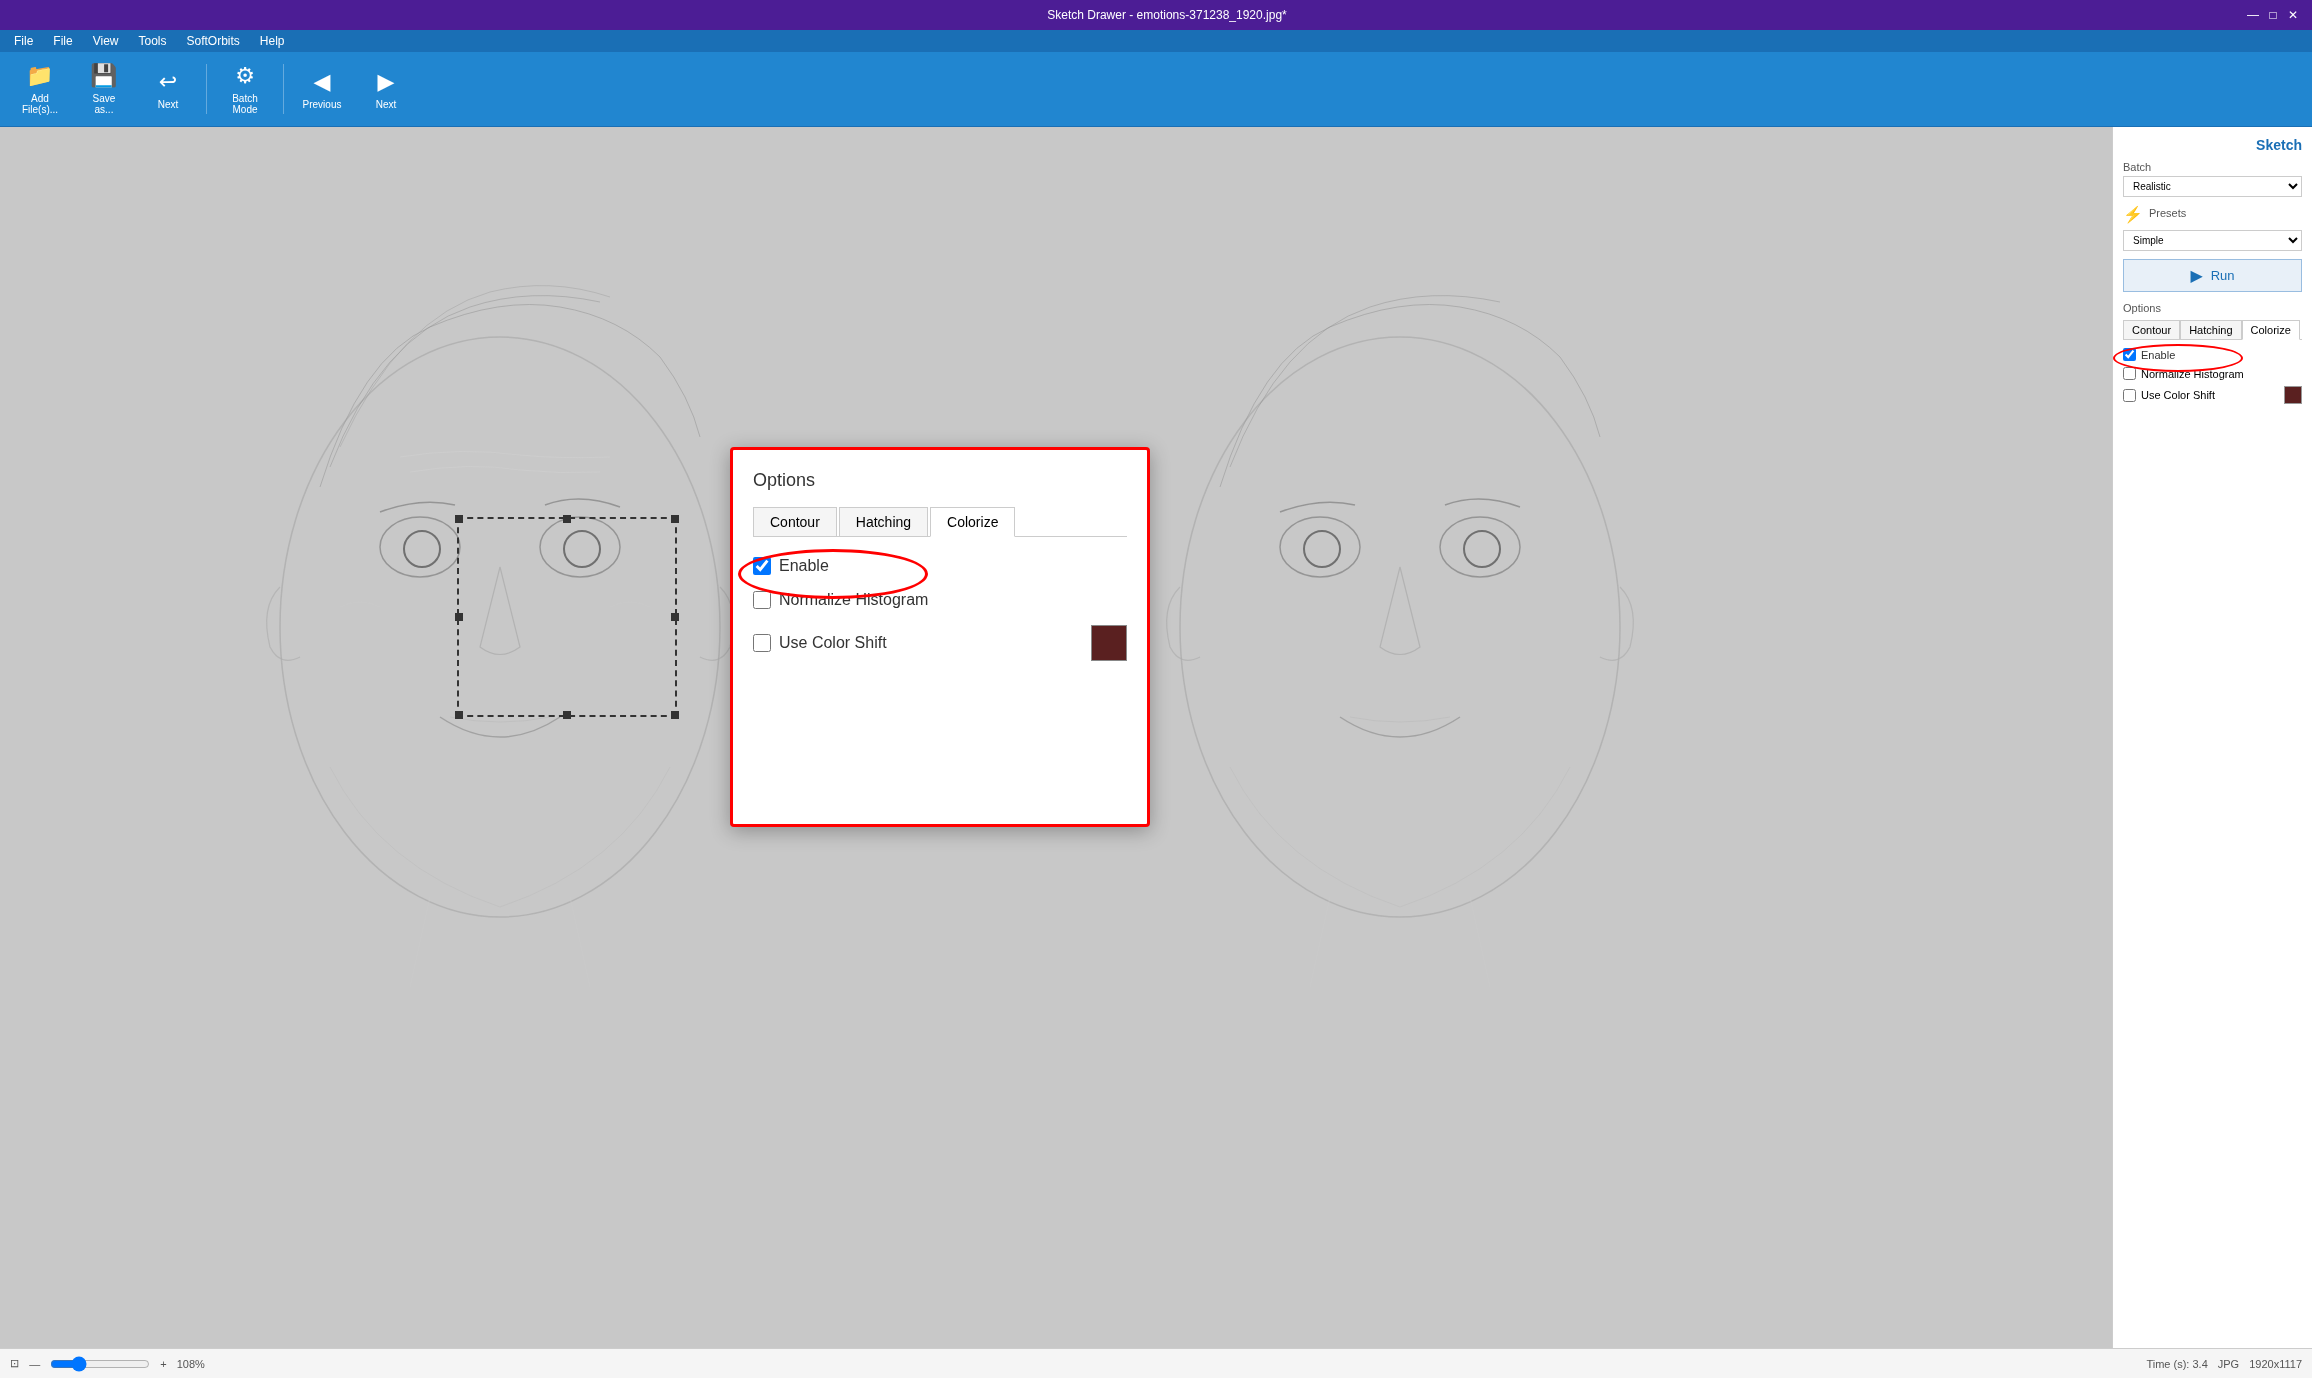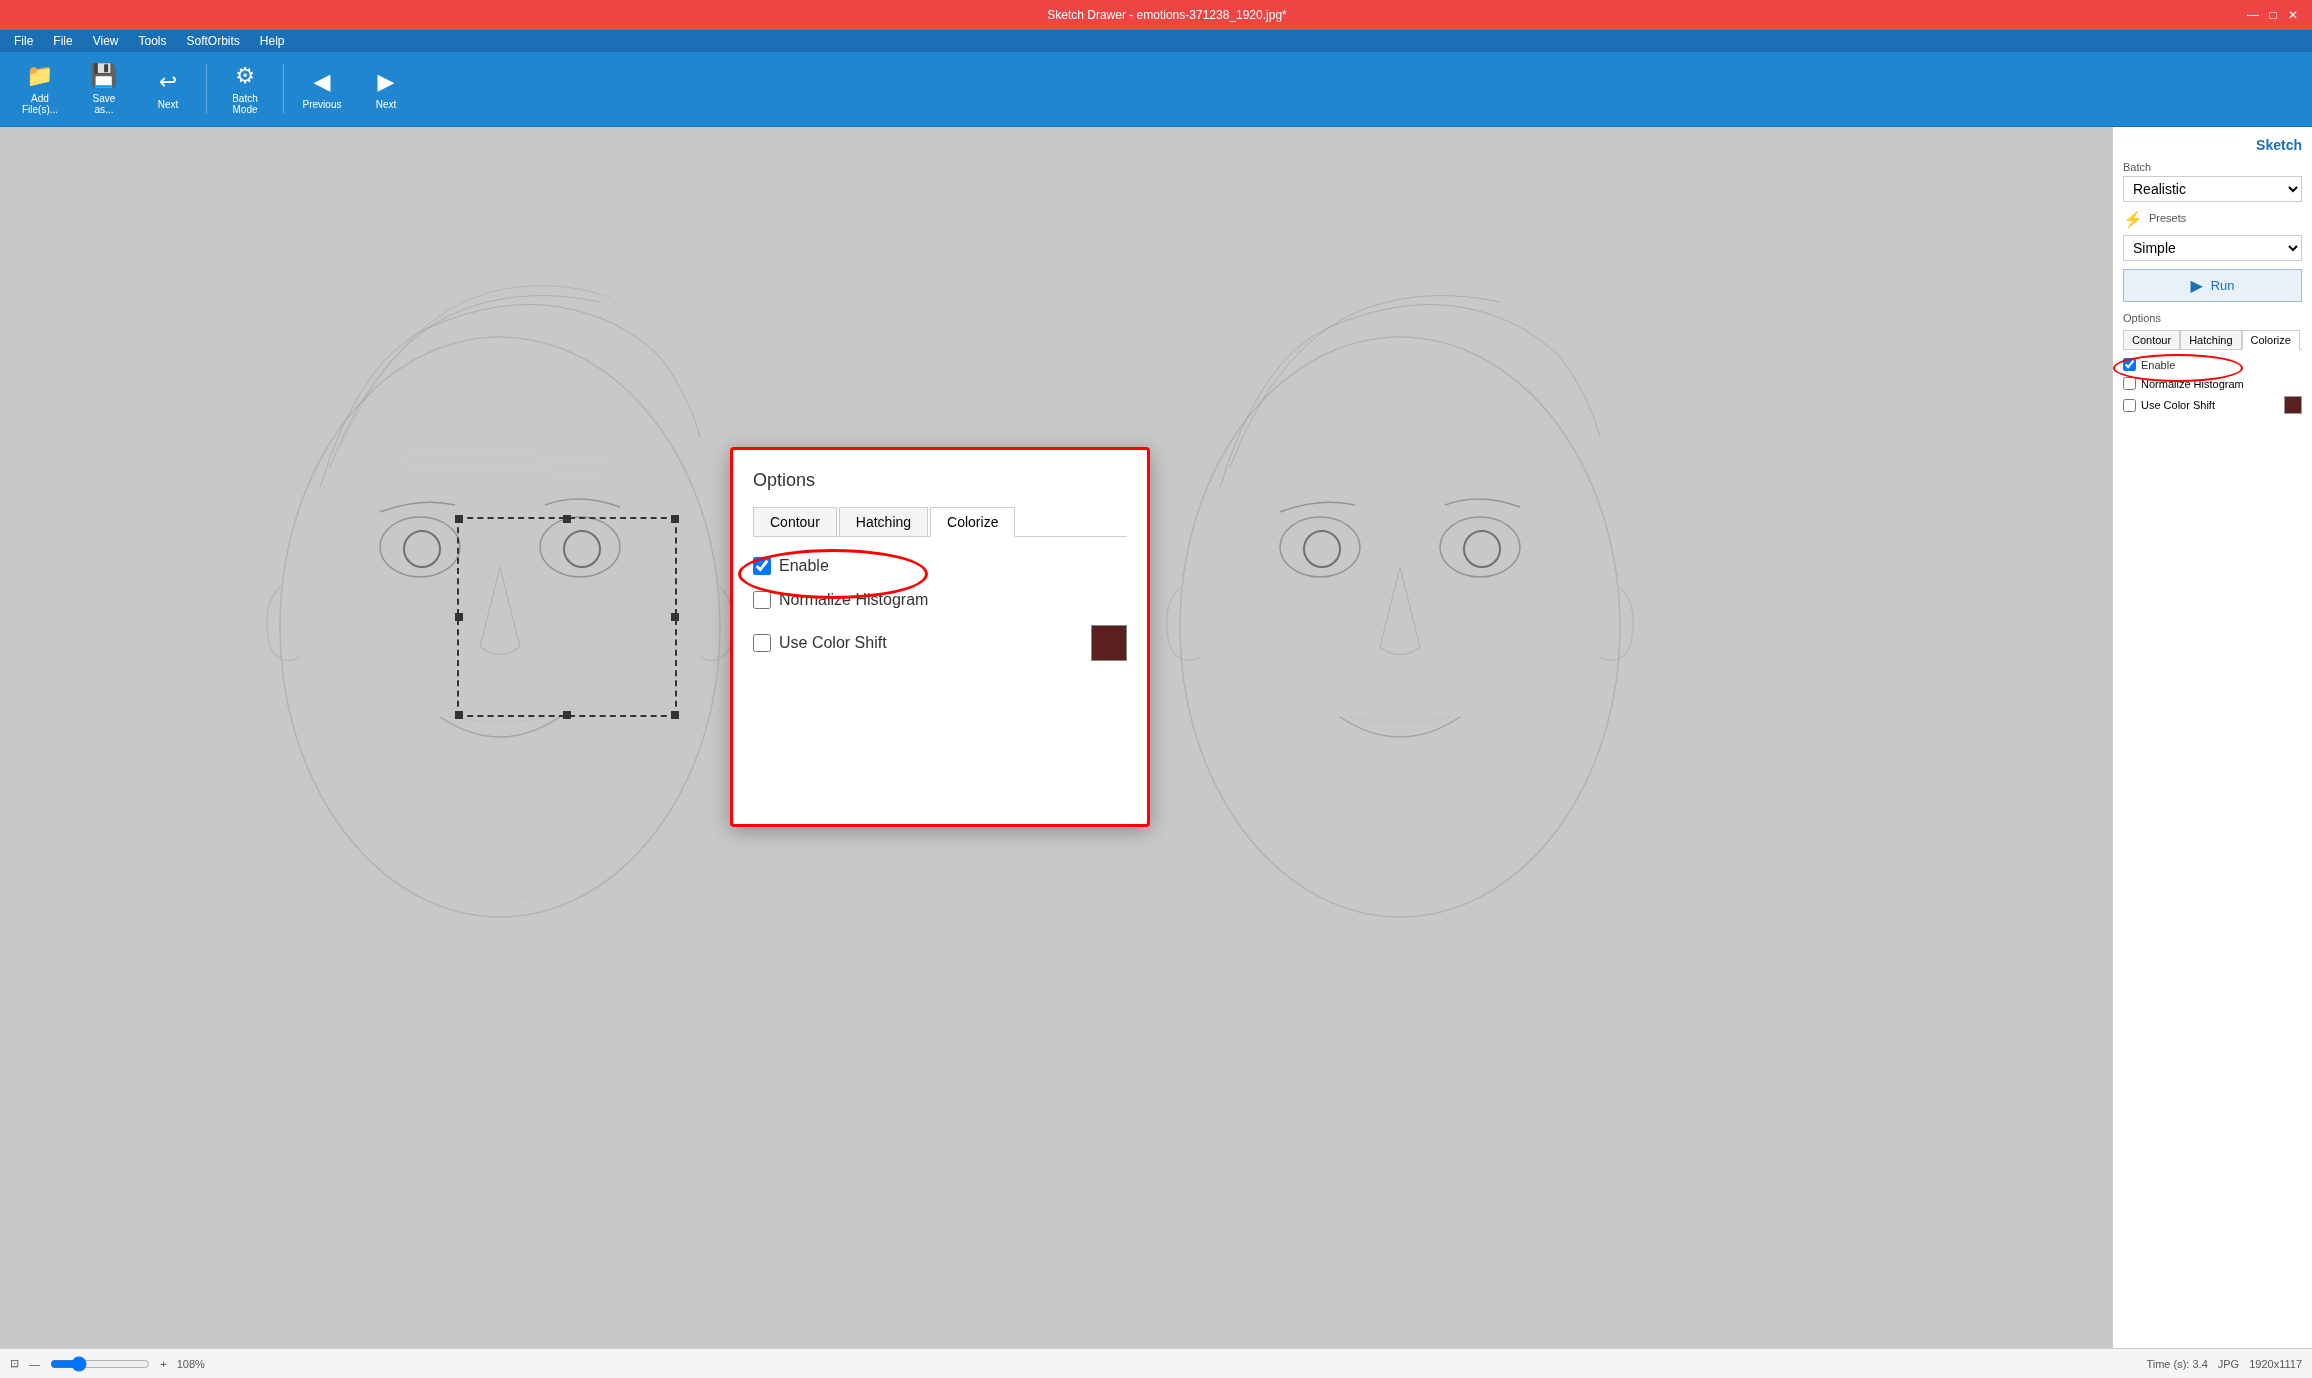--- a/index.html
+++ b/index.html
@@ -1,20 +1,20 @@
 <!DOCTYPE html>
 <html><head>
   <meta charset="utf-8">
   <style>
     * { box-sizing: border-box; margin: 0; padding: 0; }
     body { font-family: 'Segoe UI', Arial, sans-serif; font-size: 12px; background: #f0f0f0; overflow: hidden; width: 2312px; height: 1378px; }
 
     
     .title-bar {
-      background: #ef4444;
+      background: #4c1d95;
       height: 30px;
       display: flex;
       align-items: center;
       justify-content: space-between;
       padding: 0 10px;
       color: white;
     }
     .title-bar-title { flex: 1; text-align: center; font-size: 12px; }
     .title-bar-controls { display: flex; gap: 2px; }
     .title-btn { width: 18px; height: 18px; background: transparent; border: none; color: white; cursor: pointer; font-size: 12px; display: flex; align-items: center; justify-content: center; }
@@ -87,21 +87,21 @@
       font-weight: bold;
       font-size: 14px;
       margin-bottom: 8px;
       text-align: right;
     }
     .panel-label { font-size: 11px; color: #555; margin-bottom: 3px; }
     .panel-select {
       width: 100%;
       padding: 3px 5px;
       border: 1px solid #ccc;
-      font-size: 14px;
+      font-size: 10px;
       margin-bottom: 8px;
       background: white;
     }
     .run-btn {
       width: 100%;
       background: #e8f0f8;
       border: 1px solid #99bde0;
       color: #1a6fb5;
       padding: 6px;
       font-size: 13px;

